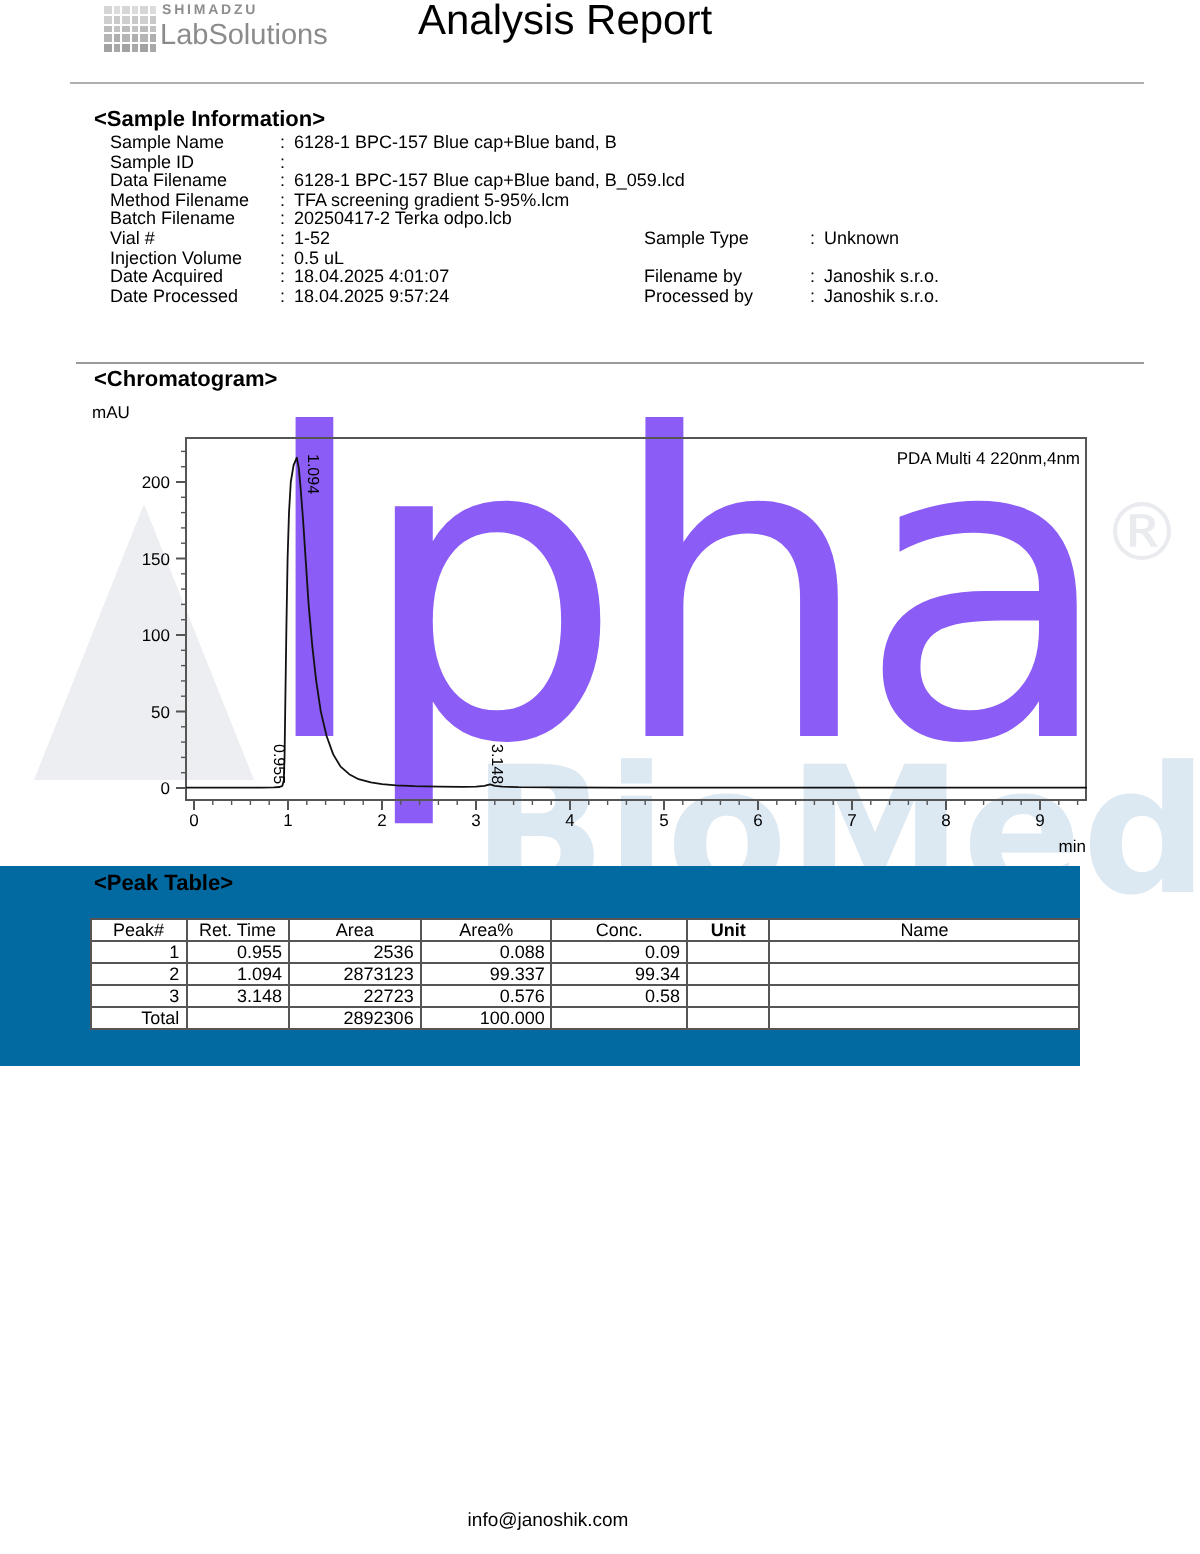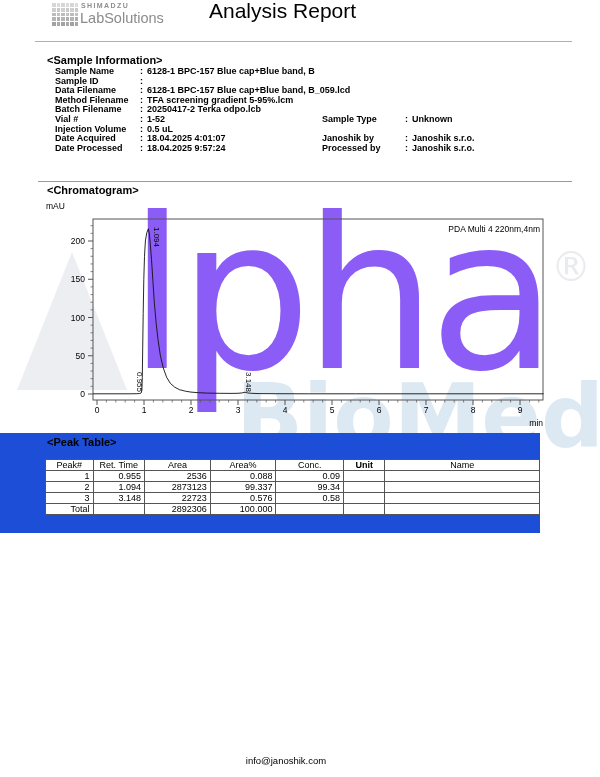--- a/index.html
+++ b/index.html
@@ -17,21 +17,21 @@
   .brand-top{left:81px;top:2px;font-size:7px;font-weight:bold;letter-spacing:1.4px;color:#8e8e8e;}
   .brand-bottom{left:80px;top:10px;font-size:14.5px;color:#8b8b8b;}
   .report-title{left:209px;top:0px;font-size:21px;line-height:22px;color:#000;}
 
   .divider{height:1px;background:#b0b0b0;}
 
   
   .section-heading{font-size:11px;font-weight:bold;white-space:nowrap;}
   .info-rows{left:55px;top:67px;width:540px;}
   .info-row{position:relative;height:9.6px;font-size:9px;line-height:9.6px;white-space:nowrap;}
-  .info-row span{position:absolute;top:0;font-weight:bold;}
+  .info-row span{position:absolute;top:0;}
   .i-label{left:0;}
   .i-colon{left:85px;}
   .i-value{left:92px;}
   .i-label2{left:267px;}
   .i-colon2{left:350px;}
   .i-value2{left:357px;}
 
   
   .wm{z-index:0;pointer-events:none;}
   .wm-triangle{left:17px;top:252px;width:0;height:0;
@@ -46,33 +46,33 @@
 
   
   .z1{z-index:1;}
   .mau-label{left:46px;top:201px;font-size:8.5px;}
   #chart-svg{left:0;top:196px;}
   .tick-label{font-family:"Liberation Sans",sans-serif;font-size:8.5px;fill:#000;}
   .peak-label{font-family:"Liberation Sans",sans-serif;font-size:8px;fill:#000;}
   .detector-label{font-family:"Liberation Sans",sans-serif;font-size:8.5px;fill:#000;}
 
   
-  .peak-section{left:0;top:433px;width:540px;height:100px;background:#1d4ed8;}
+  .peak-section{left:0;top:433px;width:540px;height:100px;background:#0369a1;}
   .pt-heading{left:47px;top:3px;}
   .pt-channel{left:47px;top:17px;font-size:9px;margin-top:47px;}
   .pt-table{position:absolute;left:45px;top:26px;border-collapse:collapse;table-layout:fixed;
     font-size:9px;background:#fff;}
   .pt-table th,.pt-table td{border:1px solid #555;height:10px;line-height:10px;
     padding:0 3px;overflow:hidden;white-space:nowrap;}
   .pt-table th{font-weight:normal;text-align:center;}
   .pt-table td.num{text-align:right;}
   .pt-table td.txt{text-align:left;}
 
   
-  .footer{left:0;top:755px;width:548px;text-align:center;font-size:9.5px;padding-left:12px;}
+  .footer{left:0;top:755px;width:548px;text-align:center;font-size:9.5px;}
 </style>
 </head>
 <body>
 
 <div class="page">
 
   <div class="abs wm wm-triangle"></div>
   <div class="abs wm wm-word1">lpha</div>
   <div class="abs wm wm-reg">®</div>
   <div class="abs wm wm-word2">BioMed</div>
@@ -151,21 +151,21 @@
       </div>
       <div class="info-row">
         <span class="i-label">Injection Volume</span>
         <span class="i-colon">:</span>
         <span class="i-value">0.5 uL</span>
       </div>
       <div class="info-row">
         <span class="i-label">Date Acquired</span>
         <span class="i-colon">:</span>
         <span class="i-value">18.04.2025 4:01:07</span>
-        <span class="i-label2">Janoshik by</span>
+        <span class="i-label2">Filename by</span>
         <span class="i-colon2">:</span>
         <span class="i-value2">Janoshik s.r.o.</span>
       </div>
       <div class="info-row">
         <span class="i-label">Date Processed</span>
         <span class="i-colon">:</span>
         <span class="i-value">18.04.2025 9:57:24</span>
         <span class="i-label2">Processed by</span>
         <span class="i-colon2">:</span>
         <span class="i-value2">Janoshik s.r.o.</span>

